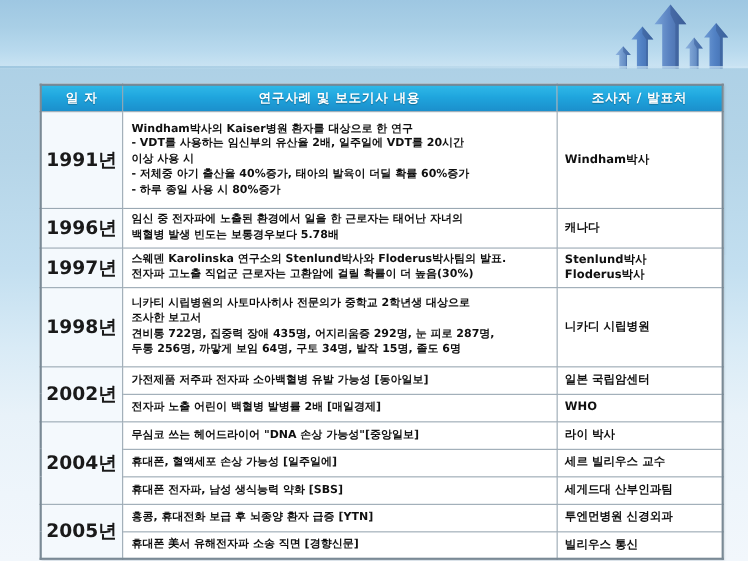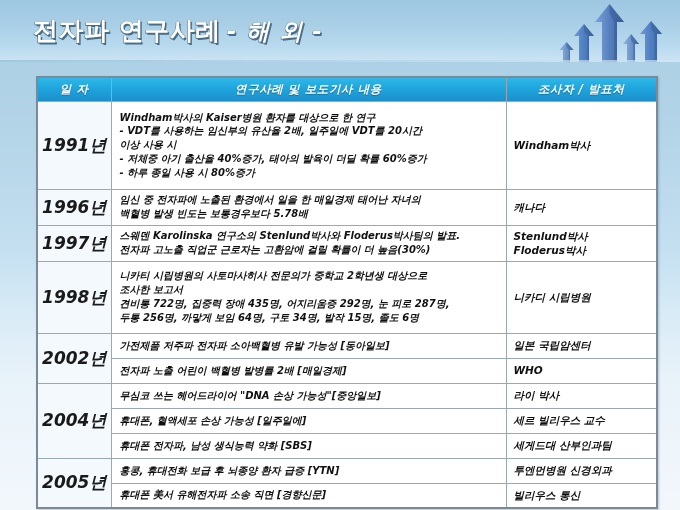--- a/index.html
+++ b/index.html
@@ -75,21 +75,20 @@
   
   #content-table {
     position: absolute;
     left: 36px; top: 76px;
     width: 620px;
     border-collapse: collapse;
     border: 2px solid #7a8a96;
     background: #ffffff;
     table-layout: fixed;
     box-shadow: 1px 1px 2px rgba(90,110,130,.35);
-    font-style: italic;
   }
 
   #content-table th, #content-table td {
     border: 1px solid #9aa8b3;
     vertical-align: middle;
   }
 
   thead th {
     background: linear-gradient(to bottom, #2fb8e8 0%, #1fa5dd 45%, #1b8fcc 100%);
     color: #ffffff;
@@ -138,23 +137,20 @@
 
   .row-tall  td { height: 88px; }
   .row-med   td { height: 36px; }
   .row-small td { height: 25px; }
   .row-xl    td { height: 72px; }
 </style>
 </head>
 <body>
 
 <div id="header-band">
-  <div id="slide-title">
-    <span>전자파 연구사례</span><span id="slide-subtitle">- 해 외 -</span>
-  </div>
 
   <svg id="arrows-graphic" viewBox="0 0 115 72">
     <defs>
       <linearGradient id="agA" x1="0" y1="0" x2="1" y2="0">
         <stop offset="0%" stop-color="#6f9bd4"></stop>
         <stop offset="45%" stop-color="#5181c4"></stop>
         <stop offset="100%" stop-color="#3f6aaa"></stop>
       </linearGradient>
       <linearGradient id="agB" x1="0" y1="0" x2="1" y2="0">
         <stop offset="0%" stop-color="#7aa5da"></stop>
@@ -214,21 +210,21 @@
       <td class="cell-content">Windham박사의 Kaiser병원 환자를 대상으로 한 연구
  - VDT를 사용하는 임신부의 유산율 2배, 일주일에 VDT를 20시간
    이상 사용 시
  - 저체중 아기 출산율 40%증가, 태아의 발육이 더딜 확률 60%증가
  - 하루 종일 사용 시 80%증가</td>
       <td class="cell-source">Windham박사</td>
     </tr>
 
     <tr class="row-med">
       <td class="cell-date">1996년</td>
-      <td class="cell-content">임신 중 전자파에 노출된 환경에서 일을 한 매일경제 태어난 자녀의
+      <td class="cell-content">임신 중 전자파에 노출된 환경에서 일을 한 근로자는 태어난 자녀의
 백혈병 발생 빈도는 보통경우보다 5.78배</td>
       <td class="cell-source">캐나다</td>
     </tr>
 
     <tr class="row-med">
       <td class="cell-date">1997년</td>
       <td class="cell-content">스웨덴 Karolinska 연구소의 Stenlund박사와 Floderus박사팀의 발표.
 전자파 고노출 직업군 근로자는 고환암에 걸릴 확률이 더 높음(30%)</td>
       <td class="cell-source">Stenlund박사
 Floderus박사</td>

